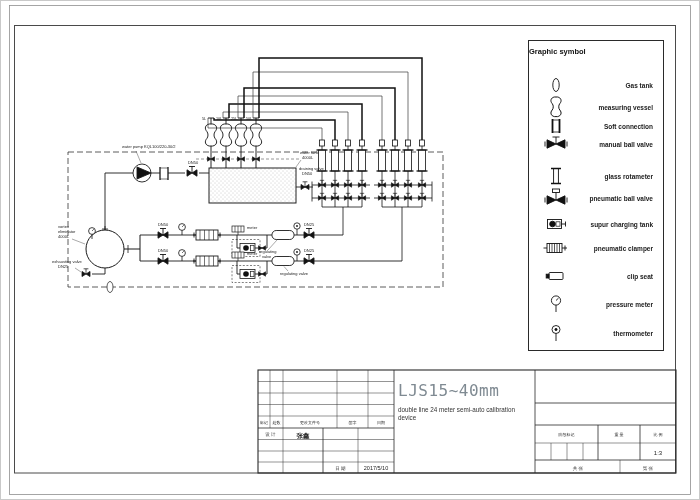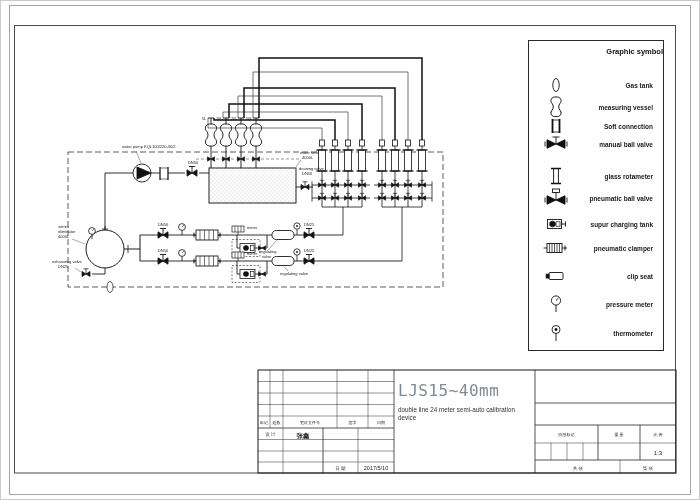--- a/index.html
+++ b/index.html
@@ -6,21 +6,21 @@
   .page{position:relative;width:700px;height:500px;background:#fff;font-family:"Liberation Sans",sans-serif;overflow:hidden;}
   svg{position:absolute;left:0;top:0;}
   
   text{font-family:"Liberation Sans",sans-serif;fill:#1d1d1d;stroke:none;}
   .t38{font-size:3.8px;} .t4{font-size:4px;} .t45{font-size:4.5px;}
   .t55{font-size:5.5px;} .t6{font-size:6px;} .t65{font-size:6.5px;font-weight:bold;}
   .ttl{font-size:16px;font-family:"DejaVu Sans Mono",monospace;fill:#7f8a92;letter-spacing:0.5px;}
   .sub{font-size:6.3px;fill:#333;}
   
   .legend{position:absolute;left:528px;top:40px;width:134px;height:309px;border:1px solid #2a2a2a;background:#fff;}
-  .legend-title{position:absolute;top:6px;left:0;width:100%;text-align:right;font-size:7.5px;font-weight:bold;color:#111;}
+  .legend-title{position:absolute;top:6px;left:0;width:100%;text-align:left;font-size:7.5px;font-weight:bold;color:#111;}
   .lrow{position:absolute;left:0;width:100%;height:22px;display:flex;align-items:center;justify-content:space-between;padding:0 10px 0 12px;box-sizing:border-box;}
   .lrow .lic{position:static;width:30px;height:22px;flex:0 0 30px;}
   .lrow span{font-size:6.5px;font-weight:bold;color:#1a1a1a;text-align:right;}
 </style>
 </head>
 <body>
 
 <div class="page">
 
 <svg width="700" height="500" viewBox="0 0 700 500">

